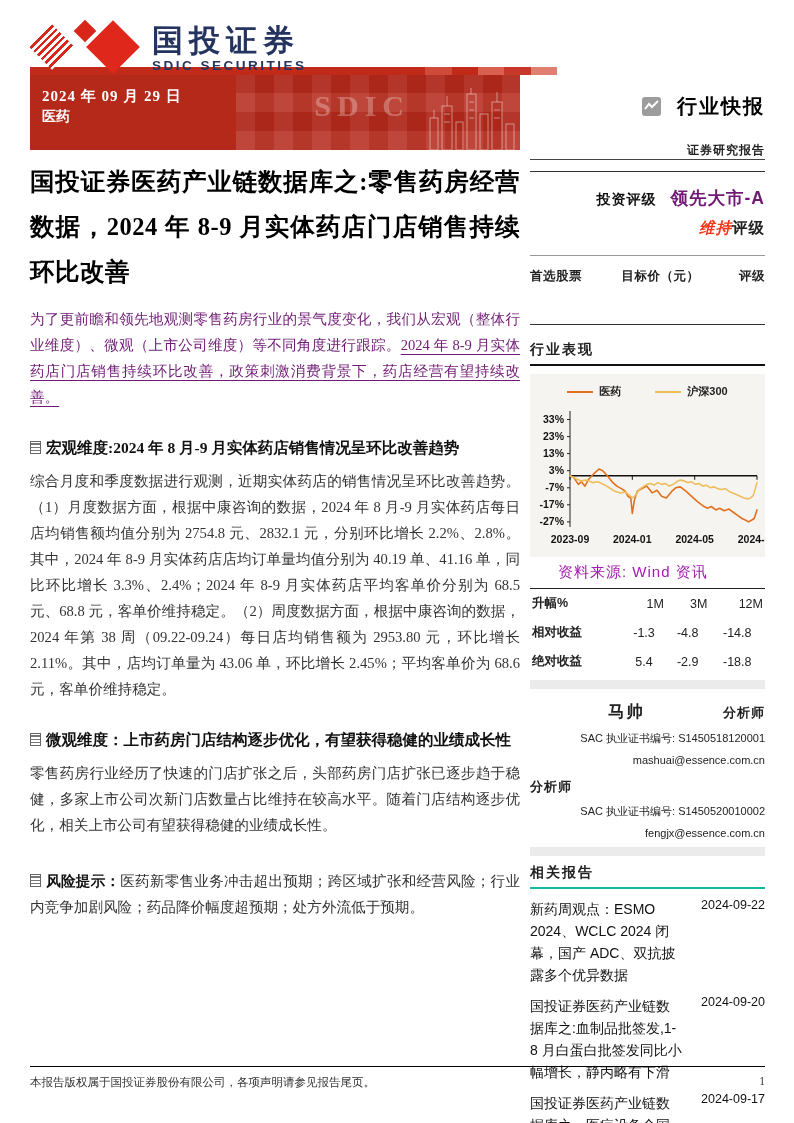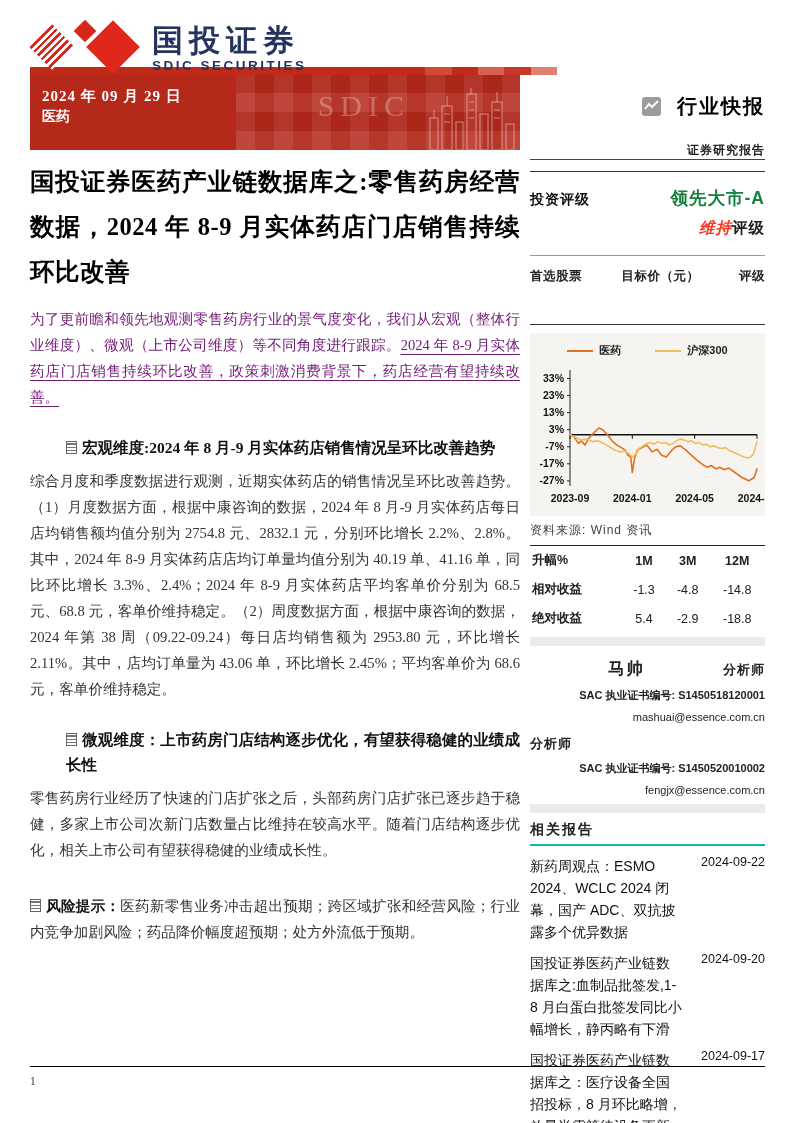--- a/index.html
+++ b/index.html
@@ -33,73 +33,73 @@
   .col-right { width:235px; flex:0 0 auto; font-family:"Liberation Sans",sans-serif; }
 
   
   .banner { position:relative; height:75px; background:#b5291b; color:#fff; padding:10px 12px; overflow:hidden; }
   .banner-checker { position:absolute; right:0; top:0; bottom:0; width:58%;
     background-image:
       repeating-linear-gradient(0deg, rgba(255,255,255,.07) 0 19px, rgba(0,0,0,.03) 19px 38px),
       repeating-linear-gradient(90deg, rgba(255,255,255,.07) 0 19px, rgba(0,0,0,.03) 19px 38px); }
   .banner-date { font-size:15px; font-weight:700; letter-spacing:1px; line-height:22px; }
   .banner-industry { font-size:14px; font-weight:700; line-height:20px; }
-  .banner-watermark { position:absolute; top:14px; right:110px; font-size:30px; font-weight:400;
+  .banner-watermark { position:absolute; top:14px; right:110px; font-size:30px; font-weight:700;
     color:rgba(255,255,255,.28); letter-spacing:6px; font-family:"Liberation Serif",serif; }
   .banner-skyline { position:absolute; right:2px; bottom:0; opacity:.75; }
 
   
   .doc-title { margin-top:9px; font-size:24.5px; font-weight:700; color:#000;
     line-height:45px; text-align:justify; letter-spacing:.5px; }
   .lead { margin-top:12px; font-size:14.6px; line-height:26px; text-align:justify; color:#701a75; }
   .lead .u { text-decoration:underline; text-underline-offset:4px; }
-  .section-h { margin-top:25px; font-size:15.5px; font-weight:700; color:#111; line-height:25px; text-align:justify;margin-left:36px; }
+  .section-h { margin-top:25px; font-size:15.5px; font-weight:700; color:#111; line-height:25px; text-align:justify; }
   .section-b { margin-top:8px; font-size:14.6px; line-height:26px; text-align:justify; color:#333; }
   .risk { margin-top:30px; font-size:14.6px; line-height:26px; text-align:justify; color:#333; }
   .risk b { color:#111; }
   .doc-icon { display:inline-block; width:11px; height:13px; margin-right:5px; vertical-align:-1px;
     border:1.3px solid #666;
     background:repeating-linear-gradient(0deg,transparent 0 2px,#777 2px 3.2px); }
 
   
   .rtype { display:flex; justify-content:flex-end; align-items:center; gap:16px; padding:18px 0 22px; }
   .rtype-icon { width:19px; height:19px; border-radius:3px; background:#9c9c9c; display:flex; align-items:center; justify-content:center; }
   .rtype-label { font-size:20px; font-weight:700; color:#000; letter-spacing:2px; }
   .rsub { text-align:right; font-size:12px; font-weight:700; letter-spacing:1px; border-bottom:1px solid #444; }
   .rline2 { height:12px; border-bottom:1.5px solid #333; margin-bottom:14px; }
-  .rating-row1 { display:flex; justify-content:space-between; align-items:baseline; gap:14px; }
+  .rating-row1 { display:flex; justify-content:flex-end; align-items:baseline; gap:14px; }
   .rating-label { font-size:14px; font-weight:700; color:#111; letter-spacing:1px; }
   .rating-value { font-size:17.5px; font-weight:700; letter-spacing:1px; }
   .rating-row2 { text-align:right; font-size:15.5px; font-weight:700; margin-top:8px; letter-spacing:1px; }
   .rating-row2 .maintain { font-style:italic; }
   .rdiv { border-bottom:1px solid #999; margin:16px 0 0; }
   .stock-head { display:flex; justify-content:space-between; font-size:12.5px; font-weight:700;
      padding:12px 0 6px; letter-spacing:.5px;gap:25px; }
   .stock-body { height:34px; border-bottom:1.5px solid #333; }
 
   .perf-title { margin-top:16px; font-size:14px; font-weight:700; letter-spacing:2px;
      border-bottom:2px solid #111; padding-bottom:5px; }
   .chart-block { margin-top:8px; background:#f6f4f1; padding:6px 0 2px; }
   .legend { display:flex; justify-content:center; gap:34px; padding:4px 0 2px; }
   .legend-item { display:flex; align-items:center; gap:6px; font-size:11px; font-weight:700; color:#222; }
   .legend-swatch { width:26px; height:0; border-top:2px solid; }
   .chart-svg text.ytick, .chart-svg text.xtick { font:700 10.5px "Liberation Sans",sans-serif; fill:#111; }
-  .source { margin-top:6px; font-size:12px; color:#404040; letter-spacing:1px; }
+  .source { margin-top:6px; font-size:15px; color:#a21caf; letter-spacing:1px;margin-left:28px; }
 
   table.returns { width:100%; border-collapse:collapse; margin-top:6px; border-top:1.5px solid #222; }
   table.returns th, table.returns td { font-size:12.5px; padding:6px 2px; text-align:center; }
-  table.returns th { font-weight:700; }
+  table.returns th { font-weight:400;text-align:right; }
   table.returns .lbl { text-align:left; font-weight:700; }
   .grey-band { height:9px; background:#ebebeb; margin:4px 0 8px; }
 
   .analyst { margin-bottom:4px; }
   .analyst-row { display:flex; align-items:baseline; padding:4px 0 2px; }
   .analyst-name { flex:1; text-align:center; font-size:16.5px; font-weight:700; letter-spacing:2px; }
   .analyst-role { font-size:13px; font-weight:700; letter-spacing:1px; }
-  .analyst-sac { text-align:right; font-size:11px; color:#222; padding:6px 0 2px;font-weight:bold; }
+  .analyst-sac { text-align:right; font-size:11px; color:#222; padding:6px 0 2px; }
   .analyst-email { text-align:right; font-size:11px; color:#222; padding:6px 0 4px; }
 
   .related-title { margin-top:6px; font-size:14px; font-weight:700; letter-spacing:2px;
      border-bottom:2px solid #14b8a6; padding-bottom:5px; }
   .related-item { display:flex; justify-content:space-between; gap:8px; margin-top:9px; }
   .related-item .t { width:152px; font-size:14px; line-height:22px; color:#111; }
   .related-item .d { font-size:12.5px; white-space:nowrap; color:#111; }
 
   
   .footer { position:absolute; left:30px; right:29px; top:1066px; border-top:1px solid #000;
@@ -178,34 +178,35 @@
                 <polyline points="1,10 5,5 8,8 14,2" fill="none" stroke="#fff" stroke-width="2"></polyline>
               </svg>
           </span>
           <span class="rtype-label">行业快报</span>
         </div>
         <div class="rsub">证券研究报告</div>
         <div class="rline2"></div>
 
         <div class="rating-row1">
           <span class="rating-label">投资评级</span>
-          <span class="rating-value" style="color: #15803d;">领先大市-A</span>
+          <span class="rating-value" style="color: #701a75;">领先大市-A</span>
         </div>
         <div class="rating-row2">
           <span class="maintain" style="color: rgb(245, 56, 27);">维持</span><span>评级</span>
         </div>
 
         <div class="rdiv"></div>
         <div class="stock-head">
           <span>首选股票</span>
           <span>目标价（元）</span>
           <span>评级</span>
         </div>
         <div class="stock-body"></div>
 
+        <div class="perf-title">行业表现</div>
         <div class="chart-block">
           <div class="legend">
               <span class="legend-item">
                 <span class="legend-swatch" style="border-top-color: rgb(226, 113, 29);"></span>
                 <span>医药</span>
               </span>
               <span class="legend-item">
                 <span class="legend-swatch" style="border-top-color: rgb(239, 190, 92);"></span>
                 <span>沪深300</span>
               </span>
@@ -293,15 +294,16 @@
         </div>
         <div class="related-item">
           <span class="t">国投证券医药产业链数据库之：医疗设备全国招投标，8 月环比略增，放量尚需等待设备更新继续推进</span>
           <span class="d">2024-09-17</span>
         </div>
       </div>
     </div>
   </div>
 
   <div class="footer">
+    <span>本报告版权属于国投证券股份有限公司，各项声明请参见报告尾页。</span>
     <span>1</span>
   </div>
 </div>
 
 </body></html>

